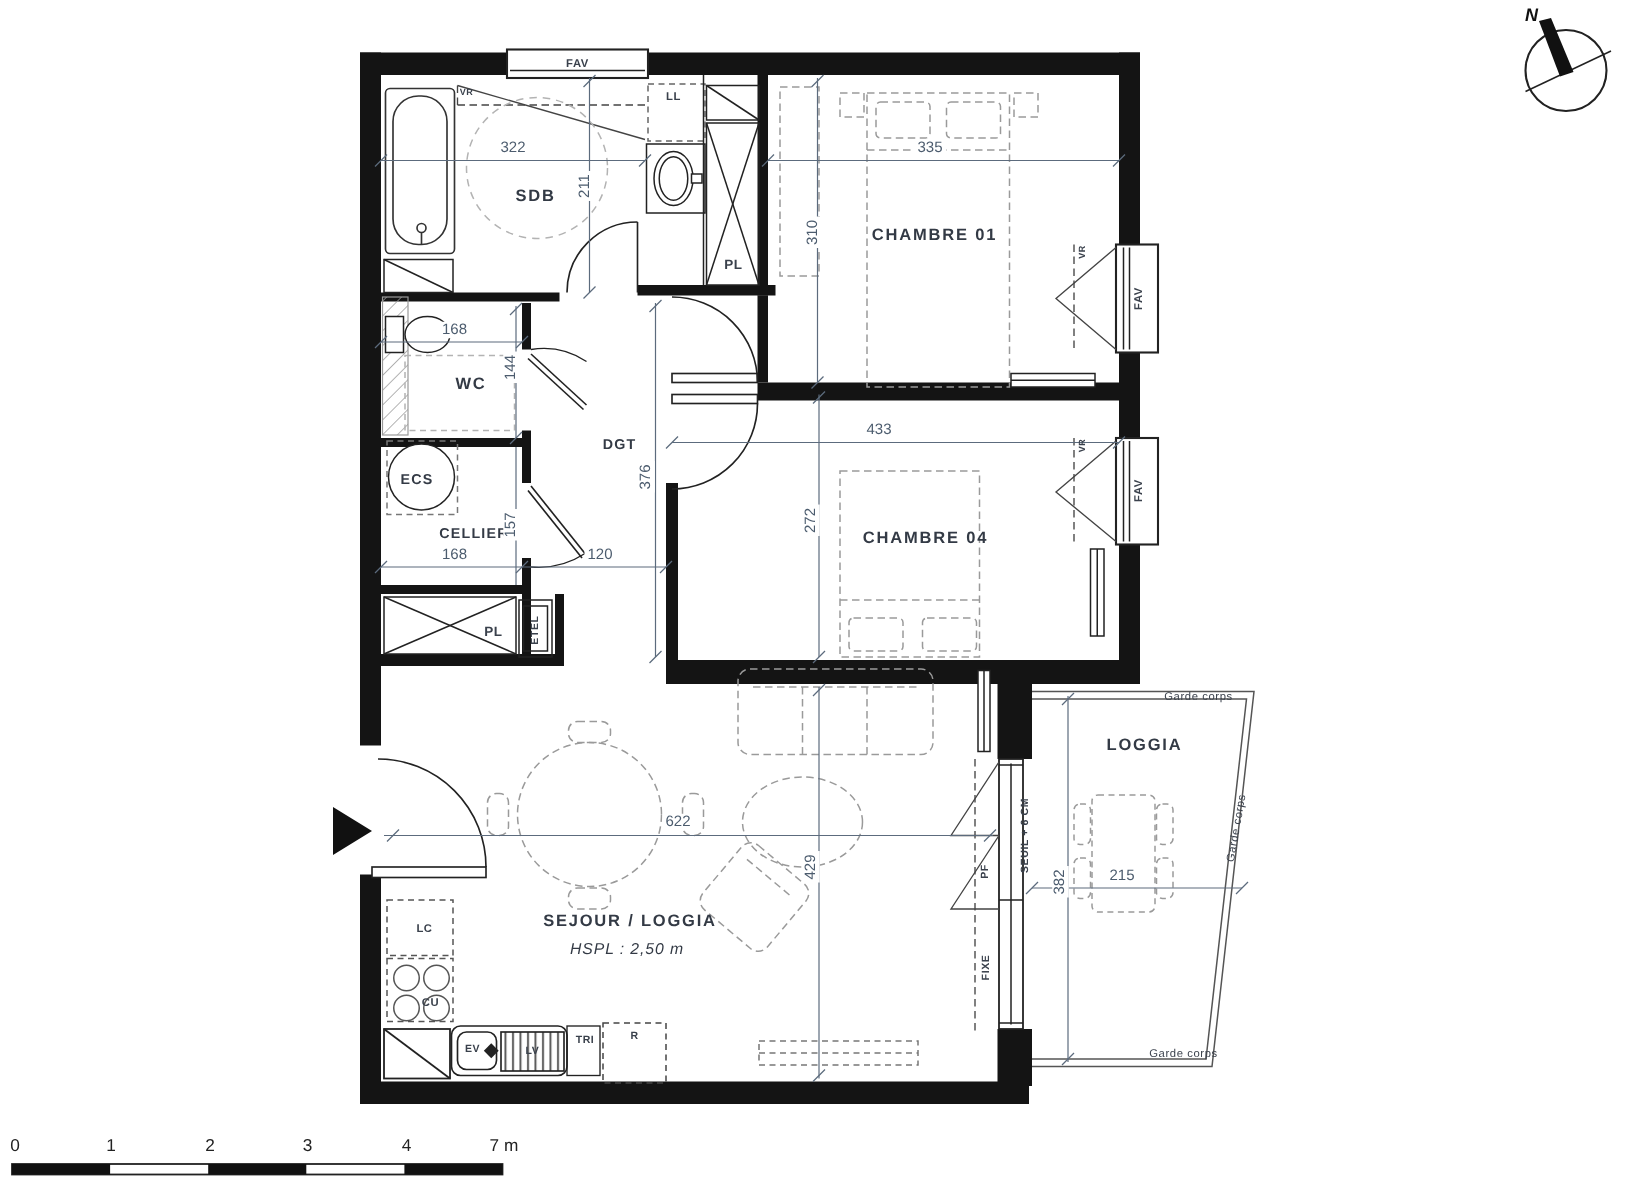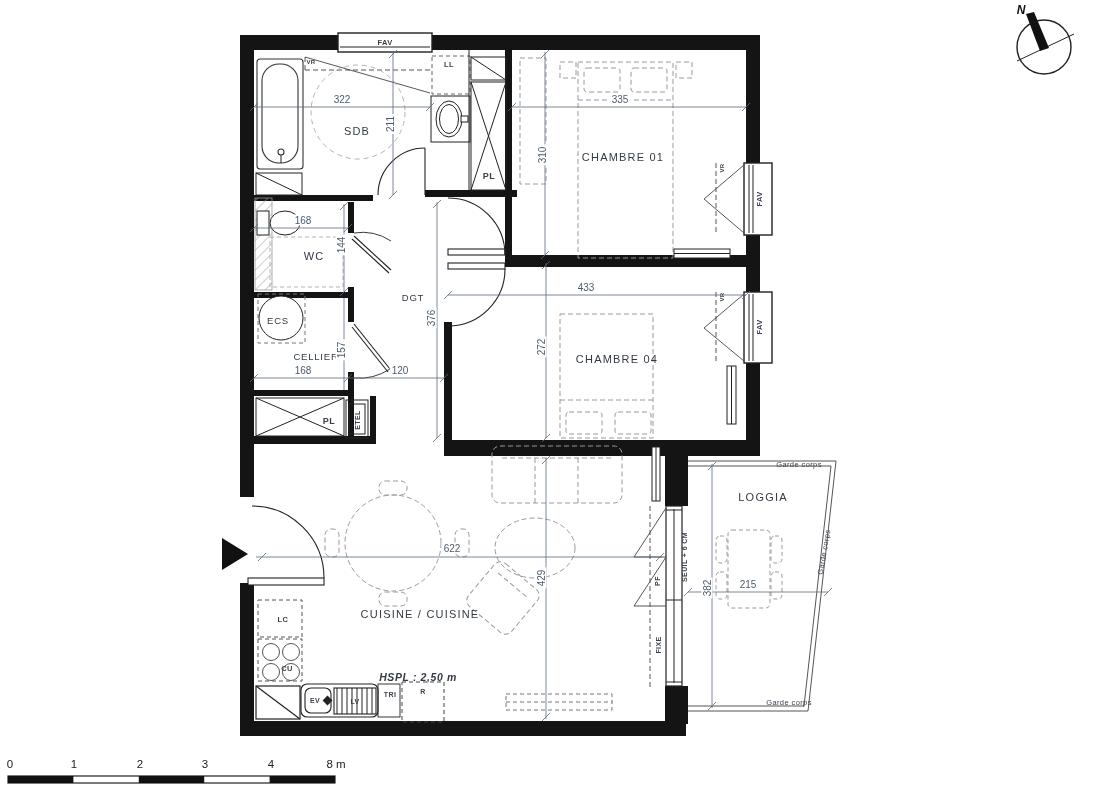--- a/index.html
+++ b/index.html
@@ -1,30 +1,30 @@
 <!DOCTYPE html>
 <html><head>
 <meta charset="utf-8">
 <style>
   html,body{margin:0;padding:0;background:#fff;}
   .stage{position:relative;width:1097px;height:800px;background:#ffffff;overflow:hidden;
          font-family:"Liberation Sans",sans-serif;color:#333a45;}
   .stage svg{position:absolute;left:0;top:0;}
-  .lbl{position:absolute;transform:translate(-50%,-50%);font-size:11px;font-weight:400;
+  .lbl{position:absolute;transform:translate(-50%,-50%);font-size:11px;font-weight:700;
        letter-spacing:1.2px;color:#333a45;white-space:nowrap;}
   .md{font-size:9.5px;letter-spacing:.8px;}
   .sm{position:absolute;transform:translate(-50%,-50%);font-size:7.5px;font-weight:700;
       letter-spacing:.4px;color:#3a414c;white-space:nowrap;}
   .xs{font-size:6px;}
   .rot{transform:translate(-50%,-50%) rotate(-90deg);}
   .rot80{transform:translate(-50%,-50%) rotate(-80deg);}
   .dim{position:absolute;transform:translate(-50%,-50%);font-size:10px;font-weight:500;
        color:#4c5c6e;background:#fff;padding:0 2px;white-space:nowrap;}
   .dim.rot{transform:translate(-50%,-50%) rotate(-90deg);}
-  .ital{font-style:italic;font-weight:700;font-size:10.5px;letter-spacing:.6px;margin-top:44px;}
+  .ital{font-style:italic;font-weight:400;font-size:10.5px;letter-spacing:.6px;}
   .scalelbl{position:absolute;transform:translate(-50%,-50%);font-size:11.5px;color:#222;font-weight:400;}
   .north{position:absolute;transform:translate(-50%,-50%);font-size:12px;font-style:italic;font-weight:600;color:#111;}
 </style>
 </head>
 <body>
 
 <div class="stage">
 
 <svg width="1097" height="800" viewBox="0 0 1097 800">
   <defs>
@@ -314,21 +314,21 @@
   </g>
 </svg>
 
 <div class="lbl" style="left:357px;top:131px">SDB</div>
 <div class="lbl" style="left:314px;top:256px">WC</div>
 <div class="lbl md" style="left:278px;top:320px">ECS</div>
 <div class="lbl md" style="left:316px;top:356px">CELLIER</div>
 <div class="lbl md" style="left:413px;top:297px">DGT</div>
 <div class="lbl" style="left:623px;top:157px">CHAMBRE 01</div>
 <div class="lbl" style="left:617px;top:359px">CHAMBRE 04</div>
-<div class="lbl" style="left:420px;top:614px">CUISINE / CUISINE</div>
+<div class="lbl" style="left:420px;top:614px">SEJOUR / LOGGIA</div>
 <div class="lbl ital" style="left:418px;top:633px">HSPL : 2,50 m</div>
 <div class="lbl" style="left:763px;top:497px">LOGGIA</div>
 
 <div class="sm" style="left:489px;top:176px;font-size:9px">PL</div>
 <div class="sm" style="left:329px;top:421px;font-size:9px">PL</div>
 <div class="sm rot" style="left:357px;top:420px;font-size:7px">ETEL</div>
 <div class="sm" style="left:449px;top:64px">LL</div>
 <div class="sm" style="left:283px;top:619px">LC</div>
 <div class="sm" style="left:287px;top:668px">CU</div>
 <div class="sm" style="left:315px;top:700px;font-size:7px">EV</div>
@@ -366,15 +366,15 @@
 <div class="dim rot" style="left:541px;top:578px">429</div>
 <div class="dim" style="left:748px;top:584px">215</div>
 <div class="dim rot" style="left:707px;top:588px">382</div>
 
 <div class="north" style="left:1021px;top:10px">N</div>
 <div class="scalelbl" style="left:10px;top:764px">0</div>
 <div class="scalelbl" style="left:74px;top:764px">1</div>
 <div class="scalelbl" style="left:140px;top:764px">2</div>
 <div class="scalelbl" style="left:205px;top:764px">3</div>
 <div class="scalelbl" style="left:271px;top:764px">4</div>
-<div class="scalelbl" style="left:336px;top:764px">8 m</div>
+<div class="scalelbl" style="left:336px;top:764px">7 m</div>
 
 </div>
 
 </body></html>

